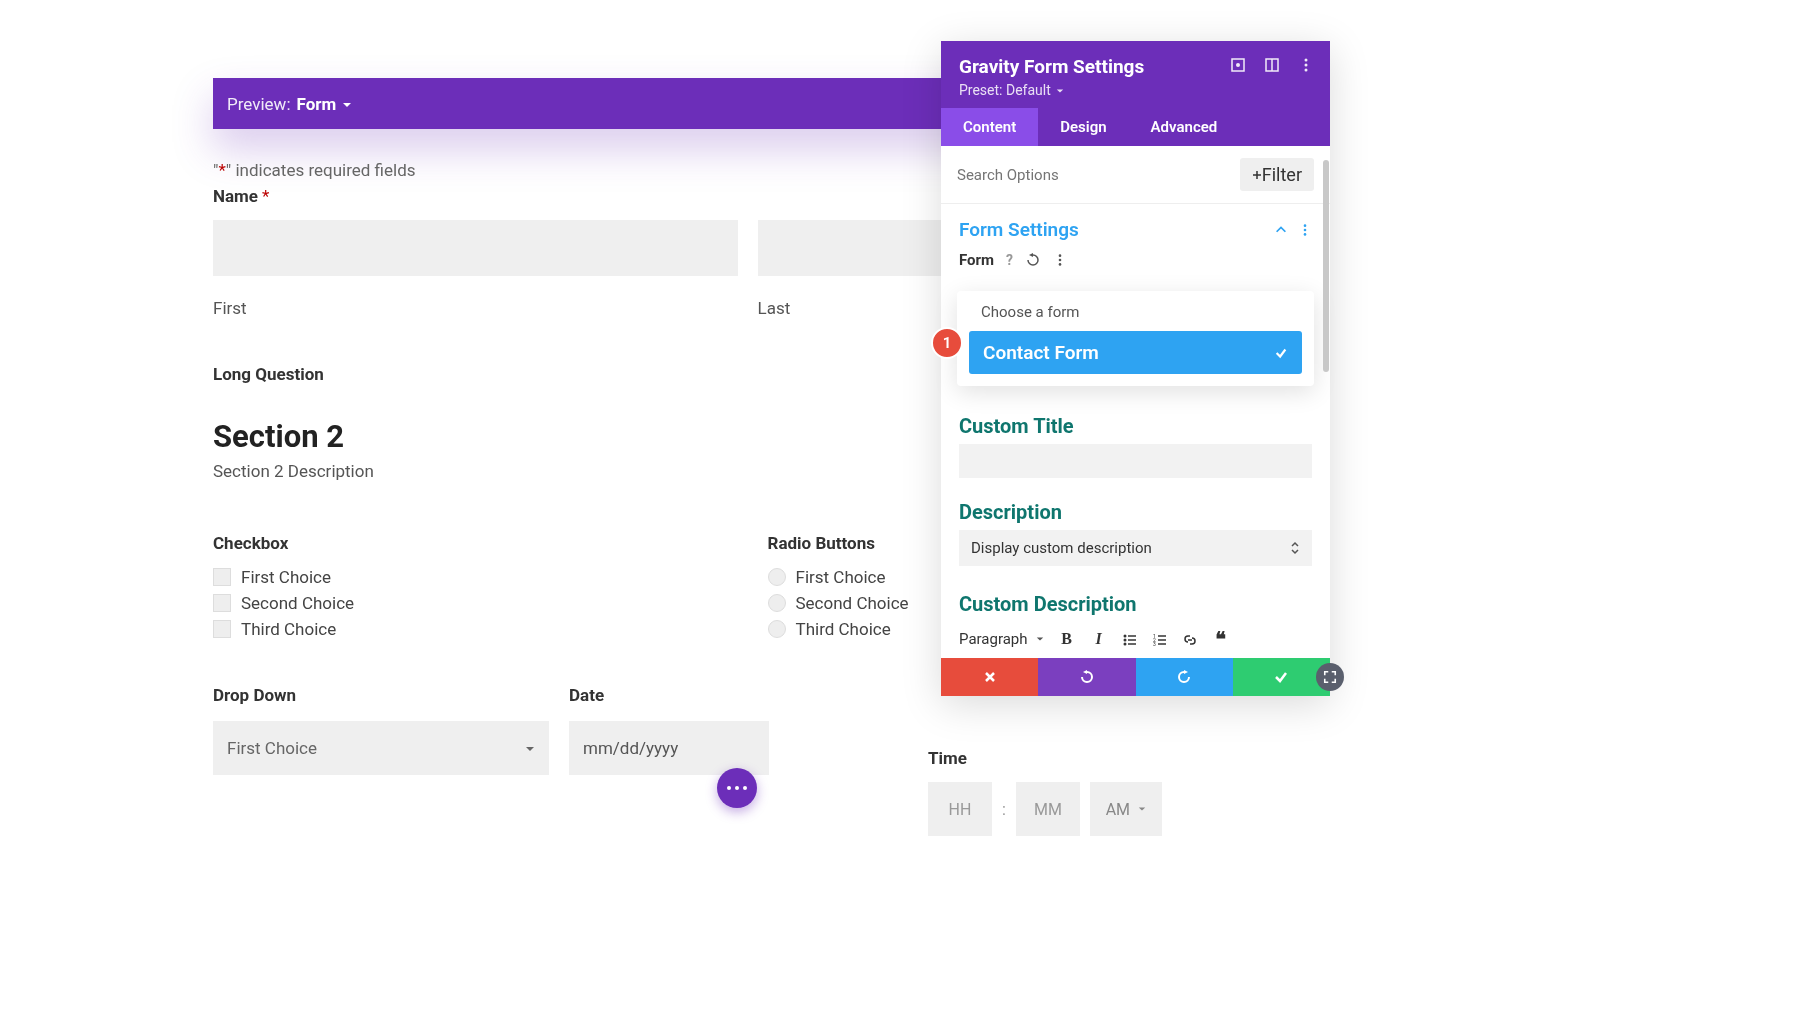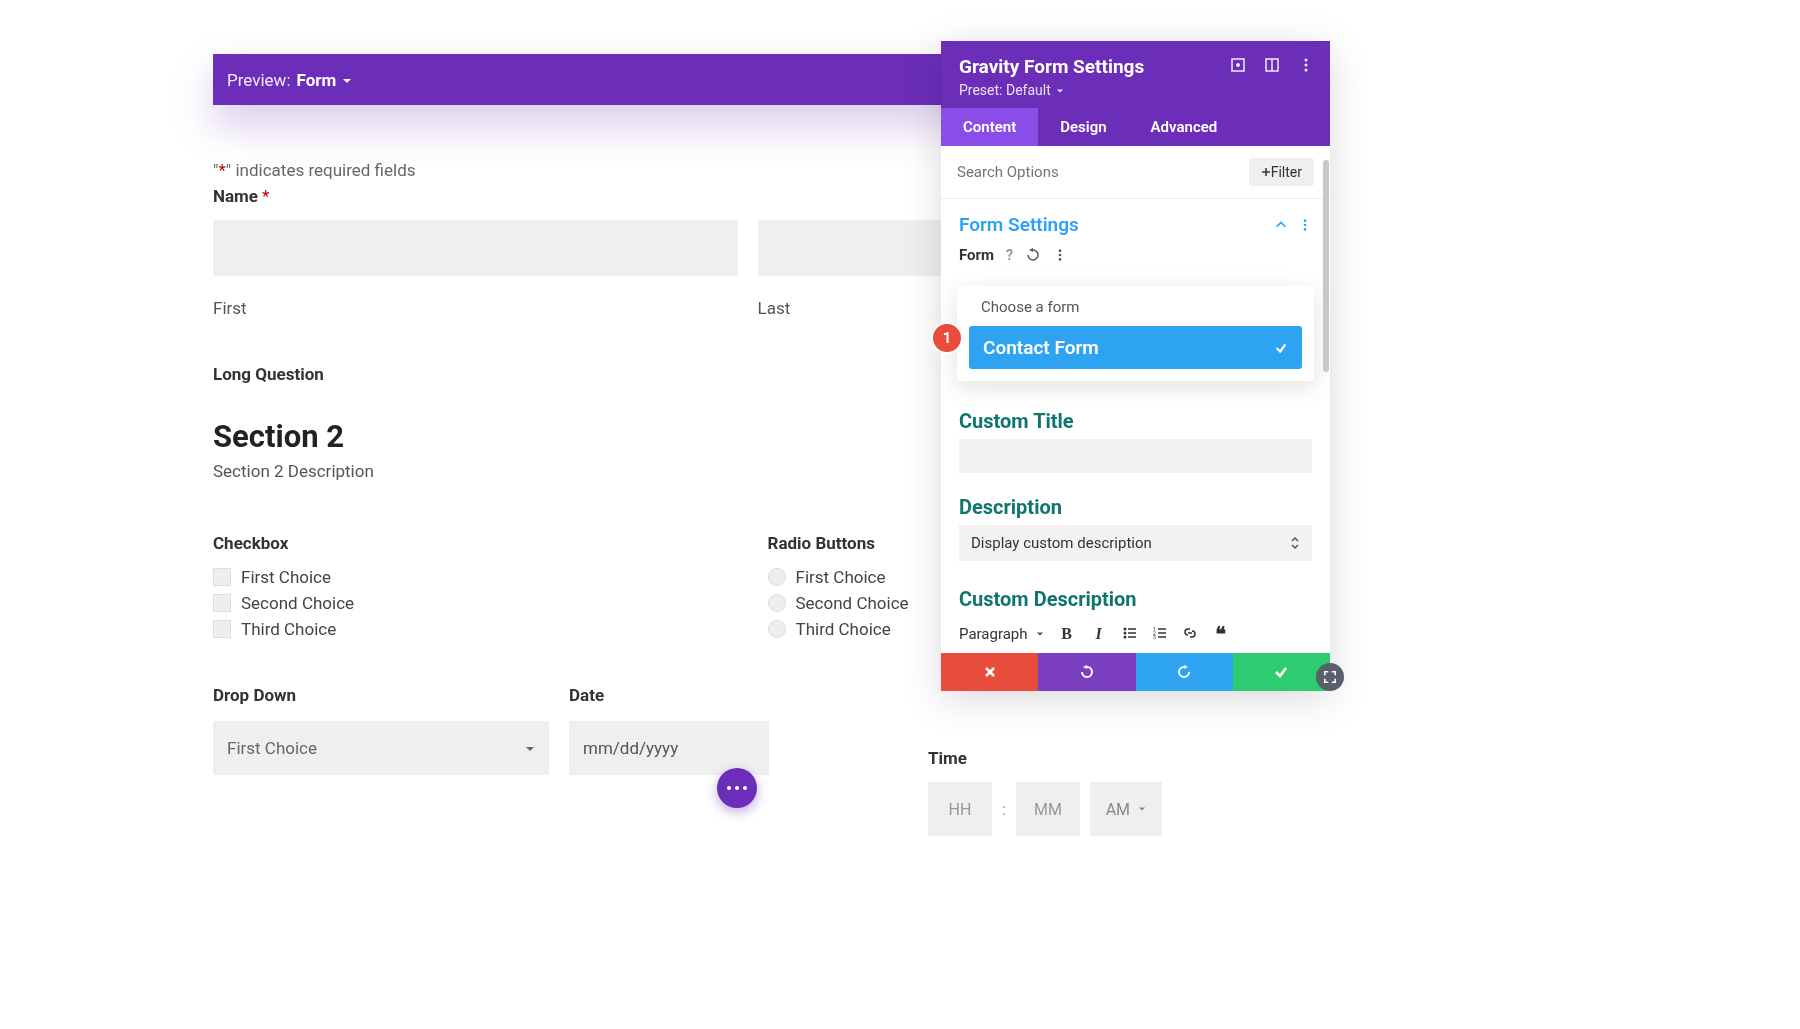--- a/index.html
+++ b/index.html
@@ -1,21 +1,21 @@
 <!DOCTYPE html>
 <html><head>
 <meta charset="utf-8">
 <style>
 * { box-sizing: border-box; margin: 0; padding: 0; font-family: -apple-system, BlinkMacSystemFont, "Segoe UI", Roboto, sans-serif; }
 body { background: #fff; width: 1800px; height: 1029px; position: relative; overflow: hidden; }
 
 .preview-bar {
   position: absolute;
   left: 213px;
-  top: 54px;
+  top: 78px;
   width: 1069px;
   height: 51px;
   background: #6c2eb9;
   display: flex;
   align-items: center;
   padding: 0 14px;
   color: #fff;
   font-size: 17px;
   box-shadow: 0 20px 40px rgba(108,46,185,0.25);
 }
@@ -144,21 +144,21 @@
 .panel-header .preset { font-size: 14px; opacity: 0.85; margin-top: 4px; }
 .panel-header .topicons { position: absolute; right: 16px; top: 16px; display: flex; gap: 18px; }
 .panel-header .topicons svg { width: 16px; height: 16px; fill: #fff; opacity: 0.9; }
 
 .tabs { display: flex; background: #6c2eb9; }
 .tab { flex: 0 0 auto; padding: 10px 22px; font-size: 15px; color: #fff; font-weight: 600; cursor: pointer; }
 .tab.active { background: #8a4de8; }
 
 .search-row { display: flex; align-items: center; padding: 12px 16px; border-bottom: 1px solid #eee; }
 .search-row input { flex: 1; border: none; font-size: 15px; color: #999; outline: none; }
-.filter-btn { background: #efefef; border: none; padding: 6px 12px; font-size: 14px; color: #333; display: flex; align-items: center; border-radius: 3px; }
+.filter-btn { background: #efefef; border: none; padding: 6px 12px; font-size: 18px; color: #333; display: flex; align-items: center; border-radius: 3px; }
 
 .section-head { display: flex; align-items: center; justify-content: space-between; padding: 14px 18px 8px; }
 .section-head h4 { color: #2ea3f2; font-size: 19px; font-weight: 600; }
 .section-head .sh-icons { display: flex; gap: 10px; align-items: center; }
 .section-head .sh-icons svg { width: 14px; height: 14px; fill: #2ea3f2; }
 
 .form-row { padding: 2px 18px 10px; }
 .form-row-head { display: flex; align-items: center; gap: 12px; font-size: 15px; font-weight: 700; color: #333; }
 .form-row-head .ic { color: #999; font-size: 14px; }
 
@@ -214,21 +214,21 @@
   font-size: 15px;
   color: #333;
 }
 
 .editor-row { display: flex; align-items: center; margin: 0 18px; gap: 10px; position: relative; }
 .add-media { background: #4a4a4a; color: #fff; border: none; padding: 8px 14px; font-size: 13px; font-weight: 700; letter-spacing: 0.5px; border-radius: 3px; }
 .editor-tabs { margin-left: auto; display: flex; }
 .editor-tab { padding: 8px 16px; font-size: 15px; color: #444; background: #f0f0f0; }
 .editor-tab.active { background: #fff; }
 
-.editor-toolbar { display: flex; align-items: flex-start; gap: 14px; padding: 8px 18px 10px; }
+.editor-toolbar { display: flex; align-items: flex-end; gap: 14px; padding: 8px 18px 10px; }
 .para-sel { font-size: 15px; color: #333; display: flex; align-items: center; gap: 8px; }
 .tb-ic { width: 18px; height: 18px; display: flex; align-items: center; justify-content: center; color: #333; font-weight: 700; font-size: 16px; }
 
 .action-bar { display: flex; height: 38px; }
 .action-bar .ab { flex: 1; display: flex; align-items: center; justify-content: center; }
 .ab.close { background: #e74c3c; }
 .ab.undo { background: #7b3fbf; }
 .ab.redo { background: #2ea3f2; }
 .ab.save { background: #2ecc71; }
 .ab svg { width: 16px; height: 16px; fill: #fff; }

